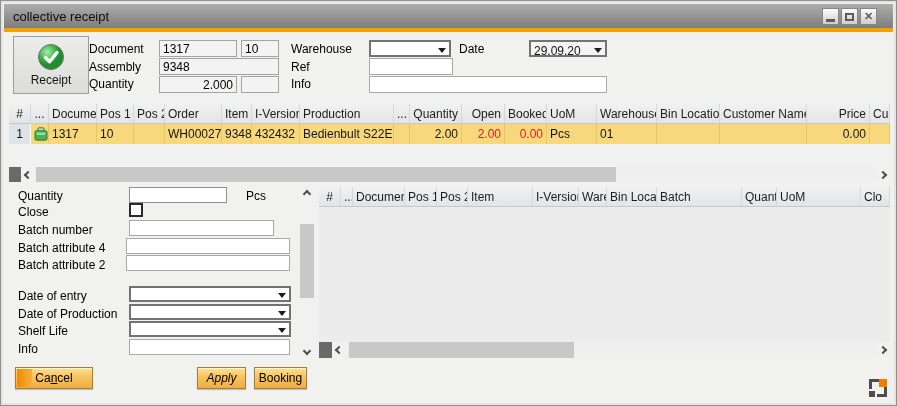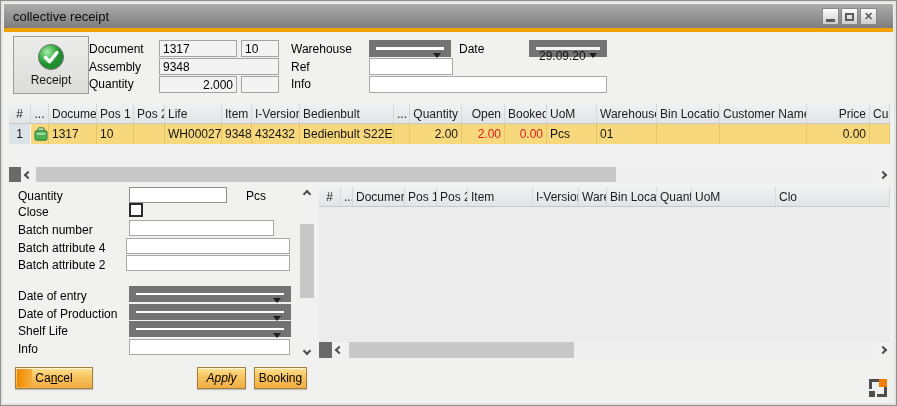--- a/index.html
+++ b/index.html
@@ -25,21 +25,21 @@
   .glyph-close { font-size:11px; font-weight:bold; color:#5d5d5d; line-height:1; }
 
   .accent { position:absolute; left:3px; top:27px; right:3px; height:4px; background:#f2a200; }
 
   
   .lbl { position:absolute; white-space:nowrap; color:#000; }
   .tinput { position:absolute; height:17px; border:1px solid #a3a3a3; background:#f2f3f2;
     font:12px "Liberation Sans", sans-serif; padding:0 3px; color:#000; }
   .tinput.white { background:#fff; border-color:#a8a8a8; }
   .tinput.num { text-align:right; }
-  .combo { position:absolute; height:17px; border:7px solid #737373; background:#fff; }
+  .combo { position:absolute; height:17px; border:2px solid #737373; background:#fff; }
   .combo.gray { background:#f3f4f3; }
   .combo .val { position:absolute; left:3px; top:2px; }
   .combo .arr { position:absolute; right:3px; top:6px; width:0; height:0;
     border-left:4px solid transparent; border-right:4px solid transparent; border-top:5px solid #1c1c1c; }
 
   
   .receipt-btn { position:absolute; left:12px; top:35px; width:76px; height:58px;
     background:linear-gradient(#ececea,#dcdcda); border:1px solid #9c9c9c;
     display:flex; flex-direction:column; align-items:center; justify-content:center; gap:2px; cursor:default; }
 
@@ -160,24 +160,24 @@
     <span class="arr"></span>
   </div>
 
   <div id="table1">
     <div class="grid-head">
       <div class="th c0 center">#</div>
       <div class="th c1 center">...</div>
       <div class="th c2">Document</div>
       <div class="th c3">Pos 1</div>
       <div class="th c4">Pos 2</div>
-      <div class="th c5">Life</div>
+      <div class="th c5">Order</div>
       <div class="th c6">Item</div>
       <div class="th c7">I-Version</div>
-      <div class="th c8">Bedienbult</div>
+      <div class="th c8">Production</div>
       <div class="th c9 center">...</div>
       <div class="th c10 right">Quantity</div>
       <div class="th c11 right">Open</div>
       <div class="th c12 right">Booked</div>
       <div class="th c13">UoM</div>
       <div class="th c14">Warehouse</div>
       <div class="th c15">Bin Location</div>
       <div class="th c16">Customer Name</div>
       <div class="th c17 right">Price</div>
       <div class="th c18">Curr</div>
@@ -277,20 +277,21 @@
     <div class="grid-head">
       <div class="th d0 center">#</div>
       <div class="th d1 center">...</div>
       <div class="th d2">Document</div>
       <div class="th d3">Pos 1</div>
       <div class="th d4">Pos 2</div>
       <div class="th d5">Item</div>
       <div class="th d6">I-Version</div>
       <div class="th d7">Wareho</div>
       <div class="th d8">Bin Location</div>
+      <div class="th d9">Batch</div>
       <div class="th d10 right">Quantity</div>
       <div class="th d11">UoM</div>
       <div class="th d12">Clo</div>
     </div>
   </div>
 
   <div class="hscroll" style="left:318px; top:341px; width:571px; height:16px;">
     <div class="scorner" style="width:13px;"></div>
     <div class="sbtn">
         <span class="chev chL"></span>

